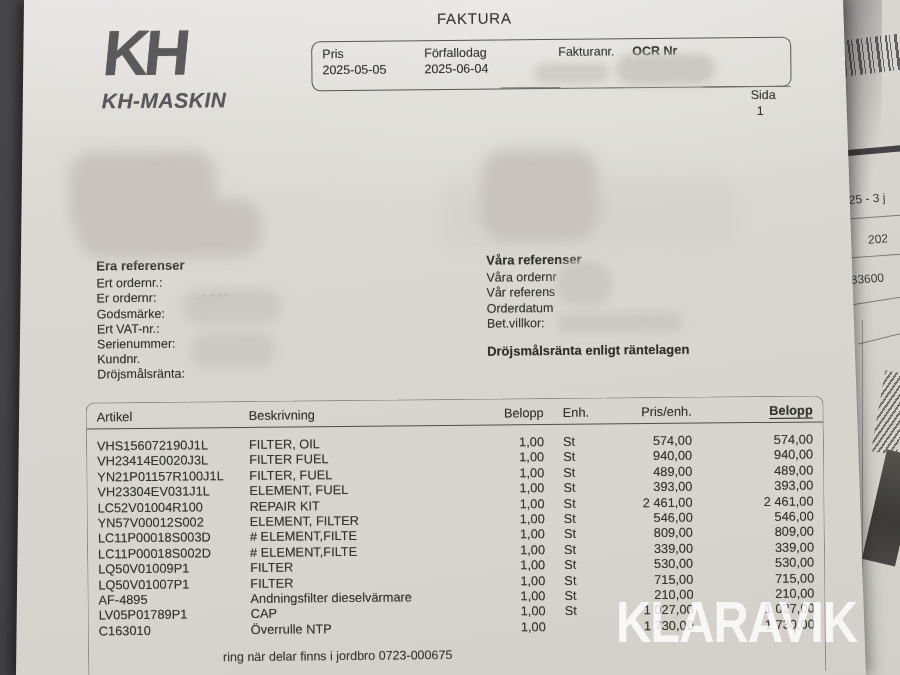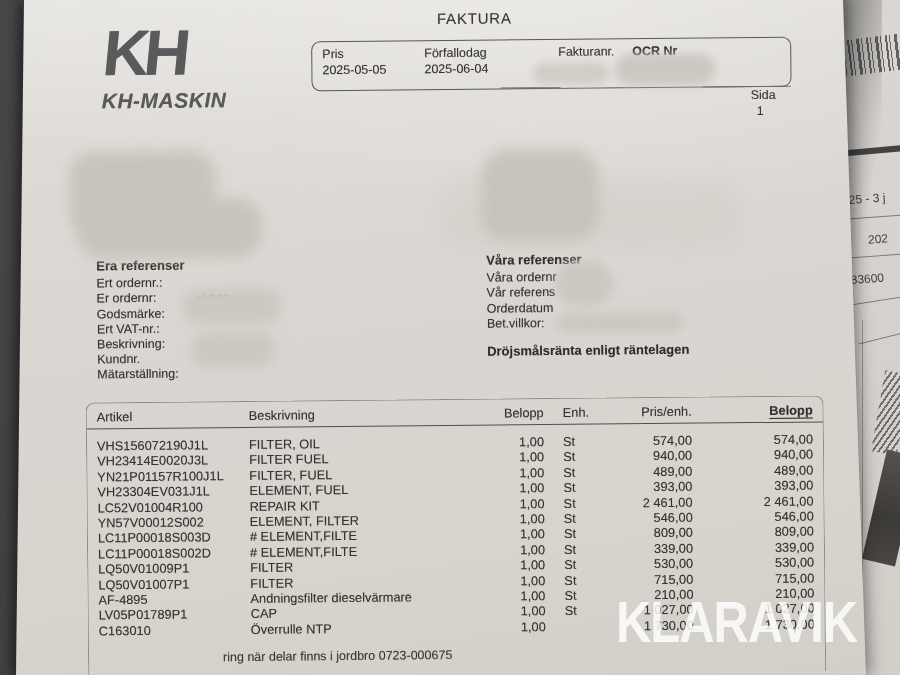--- a/index.html
+++ b/index.html
@@ -207,31 +207,31 @@
     <span class="ref-label">Godsmärke:</span>
     <span class="ref-value"></span>
   </div>
 
   <div class="ref-row">
     <span class="ref-label">Ert VAT-nr.:</span>
     <span class="ref-value"></span>
   </div>
 
   <div class="ref-row">
-    <span class="ref-label">Beskrivning:</span>
+    <span class="ref-label">Serienummer:</span>
     <span class="ref-value"></span>
   </div>
 
   <div class="ref-row">
     <span class="ref-label">Kundnr.</span>
     <span class="ref-value"></span>
   </div>
 
   <div class="ref-row">
-    <span class="ref-label">Mätarställning:</span>
+    <span class="ref-label">Dröjsmålsränta:</span>
     <span class="ref-value"></span>
   </div>
 </div>
       </div>
 
       <div class="refs" style="left:487px;top:253px;">
         <div class="heading">Våra referenser</div>
         <div id="our-ref-rows">
   <div class="ref-row">
     <span class="ref-label">Våra ordernr</span>

